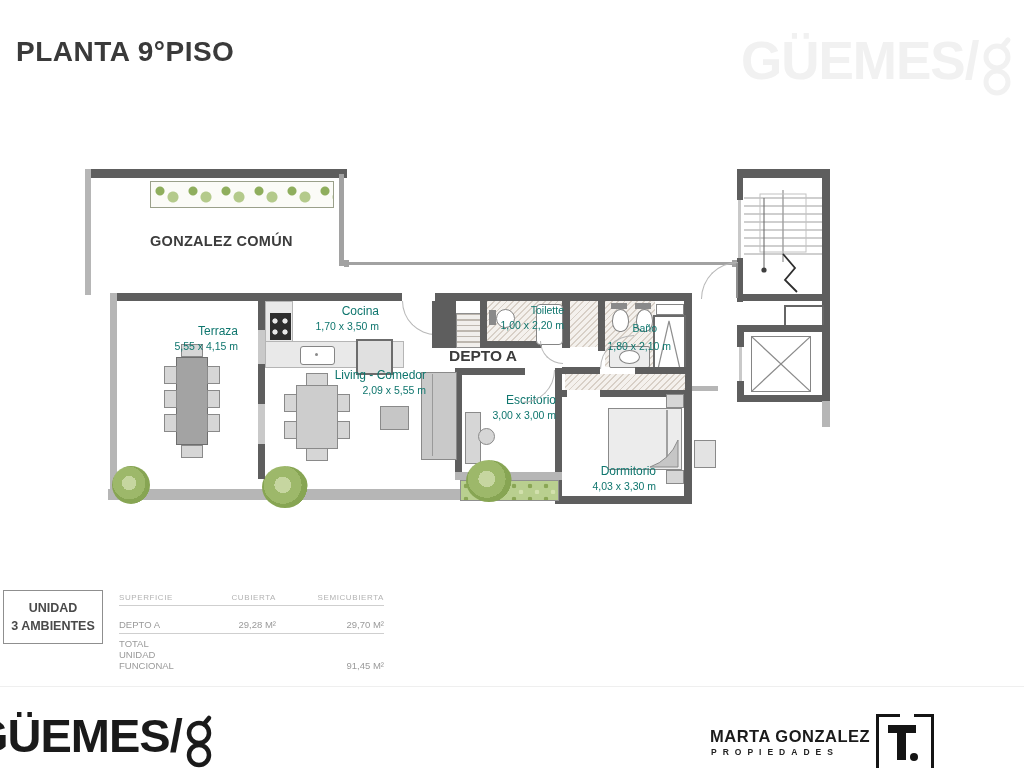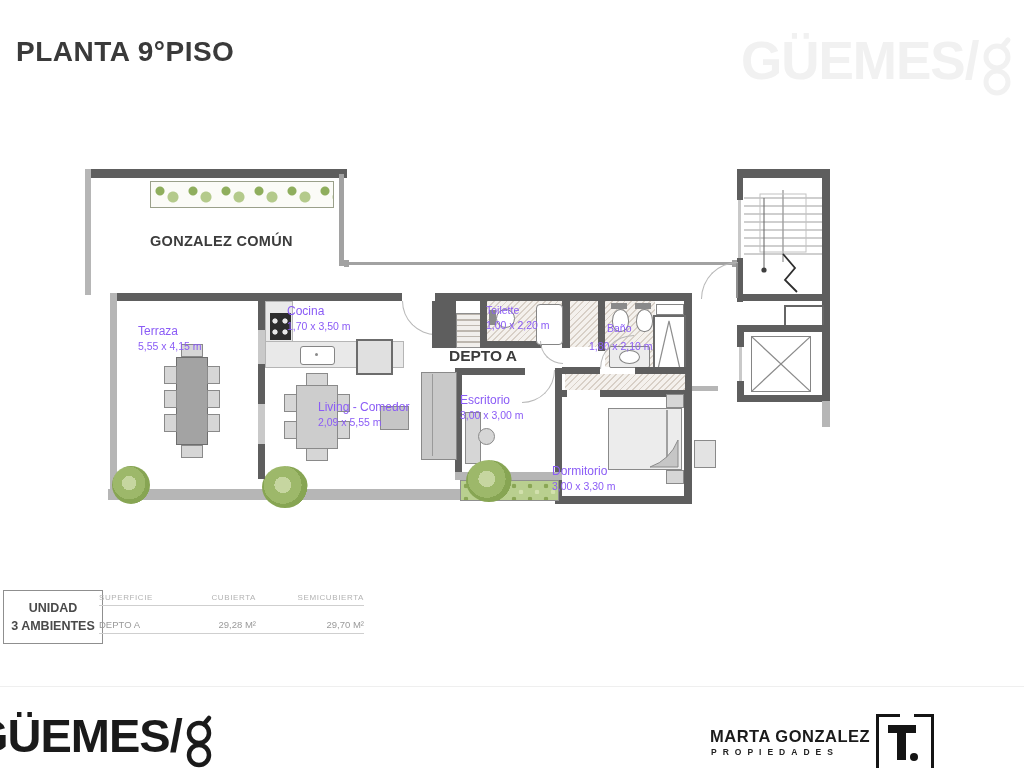--- a/index.html
+++ b/index.html
@@ -13,21 +13,21 @@
   .win{position:absolute;background:#c9c9c9}         
   .floor{position:absolute;background:#fff}
   .gray{position:absolute;background:#e9e9e9;border:1px solid #b5b5b5}
   .hatch{position:absolute;background-color:#f4f1ed;
          background-image:repeating-linear-gradient(135deg,#d8d0c7 0,#d8d0c7 1.3px,transparent 1.3px,transparent 4.5px)}
   .steps{position:absolute;background-color:#f1efec;border:1px solid #8f8f8f;
          background-image:repeating-linear-gradient(180deg,#bdb7af 0,#bdb7af 1.5px,transparent 1.5px,transparent 5.5px)}
   .furn{position:absolute;background:#d6d6d6;border:1.3px solid #8a8a8a}
   .furnD{position:absolute;background:#a3a3a3;border:1.3px solid #6e6e6e}
   .fix{position:absolute;background:#fff;border:1.3px solid #858585}
-  .lblgrp{position:absolute;color:#8b5cf6;text-align:left;white-space:nowrap;line-height:1.3}
+  .lblgrp{position:absolute;color:#0f766e;text-align:right;white-space:nowrap;line-height:1.3}
   .rname{font-size:12px}
   .rdims{font-size:10.5px}
   .blbl{position:absolute;color:#3c3c3c;font-weight:700;white-space:nowrap}
   
   .arc{position:absolute}
   .arc-bl{border-left:1.4px solid #b8b8b8;border-bottom:1.4px solid #b8b8b8;border-bottom-left-radius:100%}
   .arc-tl{border-left:1.4px solid #b8b8b8;border-top:1.4px solid #b8b8b8;border-top-left-radius:100%}
   .arc-br{border-right:1.4px solid #b8b8b8;border-bottom:1.4px solid #b8b8b8;border-bottom-right-radius:100%}
   .bush{position:absolute;border-radius:50%;
         background:radial-gradient(circle at 45% 45%,#c6d6a0 0 24%,#9db86a 24% 55%,#87a553 55% 72%,transparent 73%)}
@@ -47,21 +47,21 @@
   .title{position:absolute;left:16px;top:36px;font-size:28px;font-weight:700;color:#3a3a3a;letter-spacing:.5px}
   .wmBrand{position:absolute;left:741px;top:30px;font-size:53px;font-weight:700;color:#f1f1f1;
            letter-spacing:-1px;display:flex;align-items:flex-start}
   .ftBrand{position:absolute;left:-28px;top:708px;font-size:47px;font-weight:700;color:#1a1a1a;
            letter-spacing:-1px;display:flex;align-items:flex-start}
   .mark{margin-top:6px;margin-left:2px}
   
   .unitbox{position:absolute;left:3px;top:590px;width:98px;height:52px;border:1.5px solid #8f8f8f;
            display:flex;flex-direction:column;align-items:center;justify-content:center;
            color:#4a4a4a;font-size:12.5px;font-weight:700;line-height:1.45}
-  .tbl{position:absolute;left:99px;top:586px;width:265px;color:#9a9a9a;font-size:9.5px}
+  .tbl{position:absolute;left:119px;top:586px;width:265px;color:#9a9a9a;font-size:9.5px}
   .trow{display:grid;grid-template-columns:1fr 95px 108px;align-items:end;height:20px}
   .trow.hd{color:#b3b3b3;font-size:8px;letter-spacing:.6px;height:16px}
   .trow .c2,.trow .c3{text-align:right}
   .hr{border-bottom:1px solid #cfcfcf;margin:3px 0 4px 0}
   .agName{position:absolute;left:710px;top:727px;font-size:16.5px;font-weight:700;color:#1b1b1b;letter-spacing:.5px}
   .agSub{position:absolute;left:711px;top:747px;font-size:8.5px;font-weight:700;color:#222;letter-spacing:6px}
   .tlogo{position:absolute;left:876px;top:714px;width:52px;height:52px;border:3.5px solid #141414}
   .tgap{position:absolute;background:#fff;width:14px;height:6px;left:21px}
   .tbar{position:absolute;left:9px;top:8px;width:28px;height:8px;background:#141414}
   .tstem{position:absolute;left:18px;top:8px;width:9px;height:35px;background:#141414}
@@ -250,34 +250,34 @@
   <div class="floor" style="left:562px;top:397px;width:122px;height:99px"></div>
   <div class="furn" style="left:608px;top:408px;width:72px;height:60px;background:#ececec"></div>
   <div class="abs" style="left:666px;top:410px;width:2px;height:56px;background:#a0a0a0"></div>
   <svg class="abs" style="left:650px;top:440px" width="29" height="28" viewBox="0 0 29 28">
     <path d="M28 0 L28 27 L0 27 Q20 20 28 0 Z" fill="#c6c6c6" stroke="#8a8a8a" stroke-width="1"></path>
   </svg>
   <div class="furn" style="left:666px;top:394px;width:16px;height:12px"></div>
   <div class="furn" style="left:666px;top:470px;width:16px;height:12px"></div>
   <div class="lblgrp" style="left:552px;top:464px;width:104px">
     <div class="rname">Dormitorio</div>
-    <div class="rdims">3,00 x 3,30 m</div>
+    <div class="rdims">4,03 x 3,30 m</div>
   </div>
 
   <div class="furn" style="left:296px;top:385px;width:40px;height:62px;background:#cdcdcd"></div>
   <div class="furn" style="left:284px;top:394px;width:11px;height:16px"></div>
   <div class="furn" style="left:284px;top:421px;width:11px;height:16px"></div>
   <div class="furn" style="left:337px;top:394px;width:11px;height:16px"></div>
   <div class="furn" style="left:337px;top:421px;width:11px;height:16px"></div>
   <div class="furn" style="left:306px;top:373px;width:20px;height:11px"></div>
   <div class="furn" style="left:306px;top:448px;width:20px;height:11px"></div>
   <div class="furn" style="left:380px;top:406px;width:27px;height:22px;background:#c6c6c6"></div>
   <div class="furn" style="left:421px;top:372px;width:34px;height:86px;background:#c9c9c9"></div>
   <div class="abs" style="left:432px;top:374px;width:1px;height:82px;background:#9a9a9a"></div>
-  <div class="lblgrp" style="left:318px;top:400px;width:108px">
+  <div class="lblgrp" style="left:318px;top:368px;width:108px">
     <div class="rname">Living - Comedor</div>
     <div class="rdims">2,09 x 5,55 m</div>
   </div>
 
 </div>
 
 <div class="unitbox">
   <div>UNIDAD</div>
   <div>3 AMBIENTES</div>
 </div>
@@ -288,20 +288,25 @@
     <div class="c2">CUBIERTA</div>
     <div class="c3">SEMICUBIERTA</div>
   </div>
   <div class="hr"></div>
   <div class="trow">
     <div class="c1">DEPTO A</div>
     <div class="c2">29,28 M²</div>
     <div class="c3">29,70 M²</div>
   </div>
   <div class="hr"></div>
+  <div class="trow">
+    <div class="c1">TOTAL UNIDAD FUNCIONAL</div>
+    <div class="c2"></div>
+    <div class="c3">91,45 M²</div>
+  </div>
 </div>
 
 <div class="sep"></div>
 
 <div class="ftBrand">
   <span>GÜEMES/</span>
   <svg class="mark" width="30" height="56" viewBox="0 0 30 56">
     <circle cx="15" cy="19" r="10" fill="none" stroke="currentColor" stroke-width="4.5"></circle>
     <circle cx="15" cy="41" r="10" fill="none" stroke="currentColor" stroke-width="4.5"></circle>
     <path d="M25 4 L20 10" stroke="currentColor" stroke-width="4.5" stroke-linecap="round" fill="none"></path>

